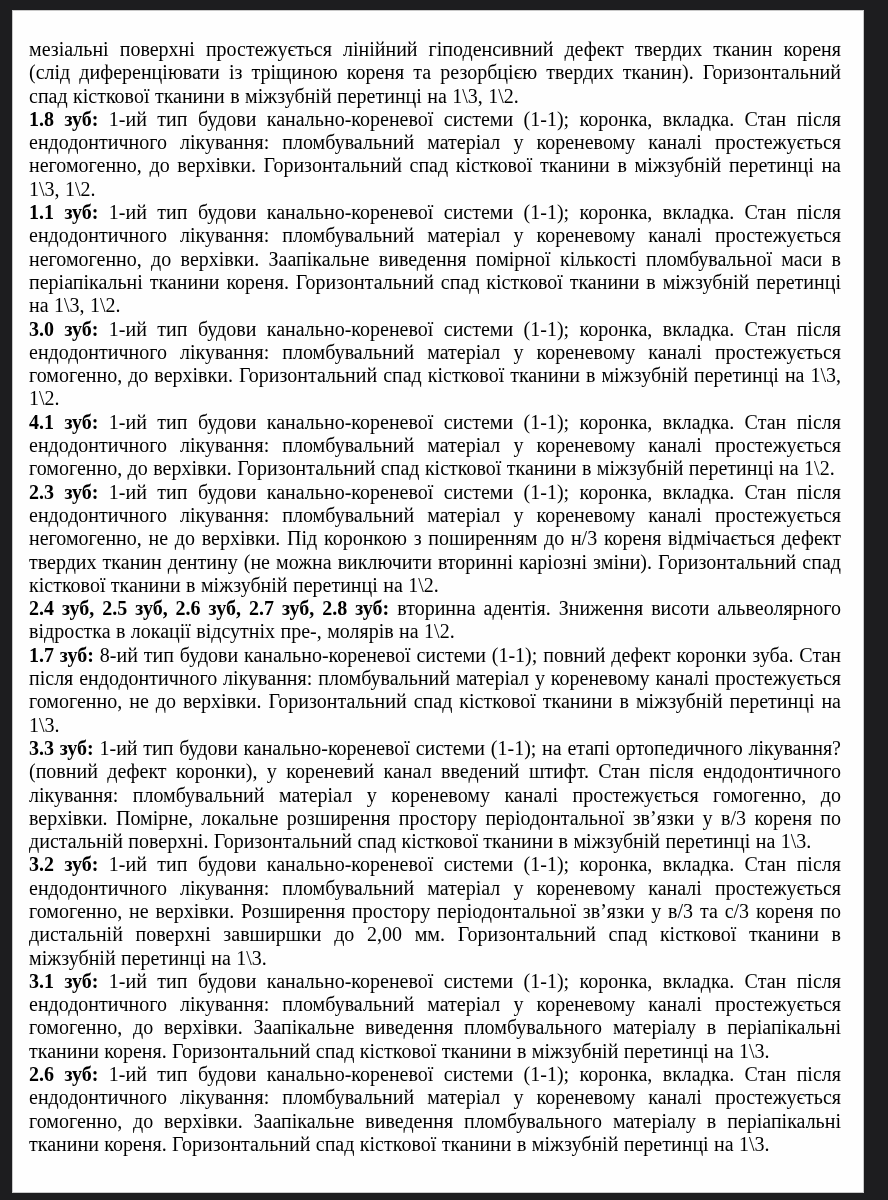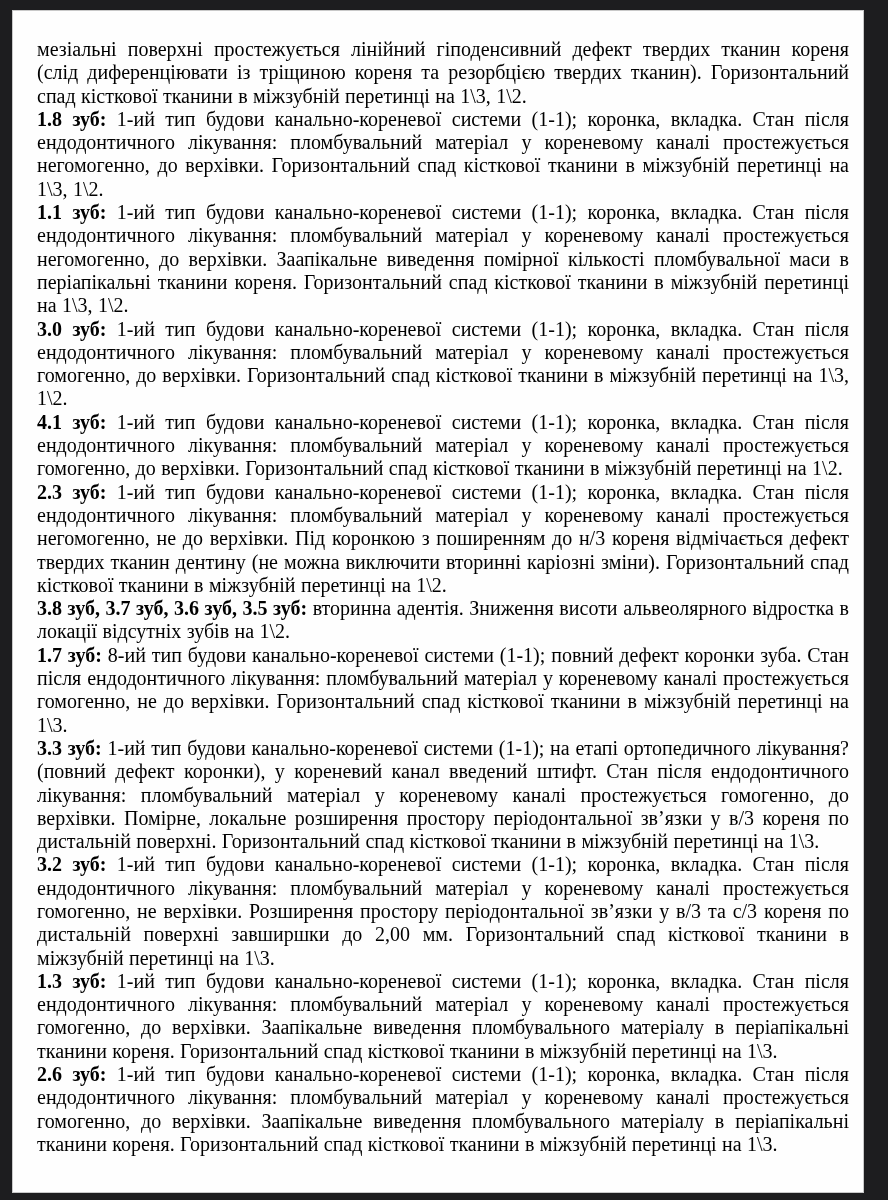--- a/index.html
+++ b/index.html
@@ -24,21 +24,20 @@
     box-sizing: border-box;
     width: 100%;
     height: 100%;
     padding: 27px 22px 0 16px;
     font-family: "Liberation Serif", "DejaVu Serif", serif;
     font-size: 20px;
     line-height: 23.3px;
     color: #000;
     text-align: justify;
     overflow: hidden;
-    margin-left: 8px;
   }
   .content p {
     margin: 0;
     padding: 0;
     word-spacing: 0.02em;
   }
   .content b {
     font-weight: bold;
   }
   .content b:empty {
@@ -49,20 +48,20 @@
 <body>
 
 <div class="page">
   <div class="content">
     <p> <span>мезіальні поверхні простежується лінійний гіподенсивний дефект твердих тканин кореня (слід диференціювати із тріщиною кореня та резорбцією твердих тканин). Горизонтальний спад кісткової тканини в міжзубній перетинці на 1\3, 1\2.</span></p>
     <p><b>1.8 зуб:</b> <span>1-ий тип будови канально-кореневої системи (1-1); коронка, вкладка. Стан після ендодонтичного лікування: пломбувальний матеріал у кореневому каналі простежується негомогенно, до верхівки. Горизонтальний спад кісткової тканини в міжзубній перетинці на 1\3, 1\2.</span></p>
     <p><b>1.1 зуб:</b> <span>1-ий тип будови канально-кореневої системи (1-1); коронка, вкладка. Стан після ендодонтичного лікування: пломбувальний матеріал у кореневому каналі простежується негомогенно, до верхівки. Заапікальне виведення помірної кількості пломбувальної маси в періапікальні тканини кореня. Горизонтальний спад кісткової тканини в міжзубній перетинці на 1\3, 1\2.</span></p>
     <p><b>3.0 зуб:</b> <span>1-ий тип будови канально-кореневої системи (1-1); коронка, вкладка. Стан після ендодонтичного лікування: пломбувальний матеріал у кореневому каналі простежується гомогенно, до верхівки. Горизонтальний спад кісткової тканини в міжзубній перетинці на 1\3, 1\2.</span></p>
     <p><b>4.1 зуб:</b> <span>1-ий тип будови канально-кореневої системи (1-1); коронка, вкладка. Стан після ендодонтичного лікування: пломбувальний матеріал у кореневому каналі простежується гомогенно, до верхівки. Горизонтальний спад кісткової тканини в міжзубній перетинці на 1\2.</span></p>
     <p><b>2.3 зуб:</b> <span>1-ий тип будови канально-кореневої системи (1-1); коронка, вкладка. Стан після ендодонтичного лікування: пломбувальний матеріал у кореневому каналі простежується негомогенно, не до верхівки. Під коронкою з поширенням до н/3 кореня відмічається дефект твердих тканин дентину (не можна виключити вторинні каріозні зміни). Горизонтальний спад кісткової тканини в міжзубній перетинці на 1\2.</span></p>
-    <p><b>3.8 зуб, 3.7 зуб, 3.6 зуб, 3.5 зуб:</b> <span>вторинна адентія. Зниження висоти альвеолярного відростка в локації відсутніх зубів на 1\2.</span></p>
+    <p><b>2.4 зуб, 2.5 зуб, 2.6 зуб, 2.7 зуб, 2.8 зуб:</b> <span>вторинна адентія. Зниження висоти альвеолярного відростка в локації відсутніх пре-, молярів на 1\2.</span></p>
     <p><b>1.7 зуб:</b> <span>8-ий тип будови канально-кореневої системи (1-1); повний дефект коронки зуба. Стан після ендодонтичного лікування: пломбувальний матеріал у кореневому каналі простежується гомогенно, не до верхівки. Горизонтальний спад кісткової тканини в міжзубній перетинці на 1\3.</span></p>
     <p><b>3.3 зуб:</b> <span>1-ий тип будови канально-кореневої системи (1-1); на етапі ортопедичного лікування? (повний дефект коронки), у кореневий канал введений штифт. Стан після ендодонтичного лікування: пломбувальний матеріал у кореневому каналі простежується гомогенно, до верхівки. Помірне, локальне розширення простору періодонтальної зв’язки у в/3 кореня по дистальній поверхні. Горизонтальний спад кісткової тканини в міжзубній перетинці на 1\3.</span></p>
     <p><b>3.2 зуб:</b> <span>1-ий тип будови канально-кореневої системи (1-1); коронка, вкладка. Стан після ендодонтичного лікування: пломбувальний матеріал у кореневому каналі простежується гомогенно, не верхівки. Розширення простору періодонтальної зв’язки у в/3 та с/3 кореня по дистальній поверхні завширшки до 2,00 мм. Горизонтальний спад кісткової тканини в міжзубній перетинці на 1\3.</span></p>
-    <p><b>1.3 зуб:</b> <span>1-ий тип будови канально-кореневої системи (1-1); коронка, вкладка. Стан після ендодонтичного лікування: пломбувальний матеріал у кореневому каналі простежується гомогенно, до верхівки. Заапікальне виведення пломбувального матеріалу в періапікальні тканини кореня. Горизонтальний спад кісткової тканини в міжзубній перетинці на 1\3.</span></p>
+    <p><b>3.1 зуб:</b> <span>1-ий тип будови канально-кореневої системи (1-1); коронка, вкладка. Стан після ендодонтичного лікування: пломбувальний матеріал у кореневому каналі простежується гомогенно, до верхівки. Заапікальне виведення пломбувального матеріалу в періапікальні тканини кореня. Горизонтальний спад кісткової тканини в міжзубній перетинці на 1\3.</span></p>
     <p><b>2.6 зуб:</b> <span>1-ий тип будови канально-кореневої системи (1-1); коронка, вкладка. Стан після ендодонтичного лікування: пломбувальний матеріал у кореневому каналі простежується гомогенно, до верхівки. Заапікальне виведення пломбувального матеріалу в періапікальні тканини кореня. Горизонтальний спад кісткової тканини в міжзубній перетинці на 1\3.</span></p>
   </div>
 </div>
 
 </body></html>

